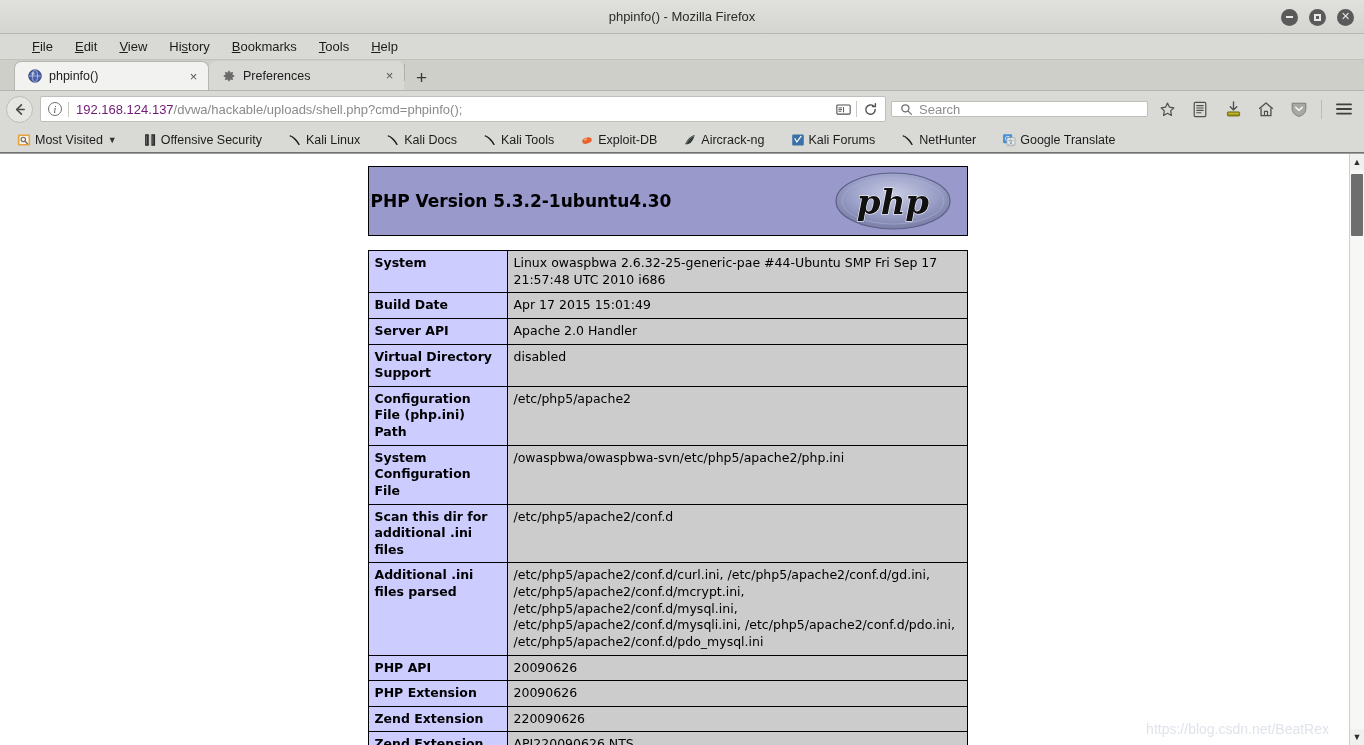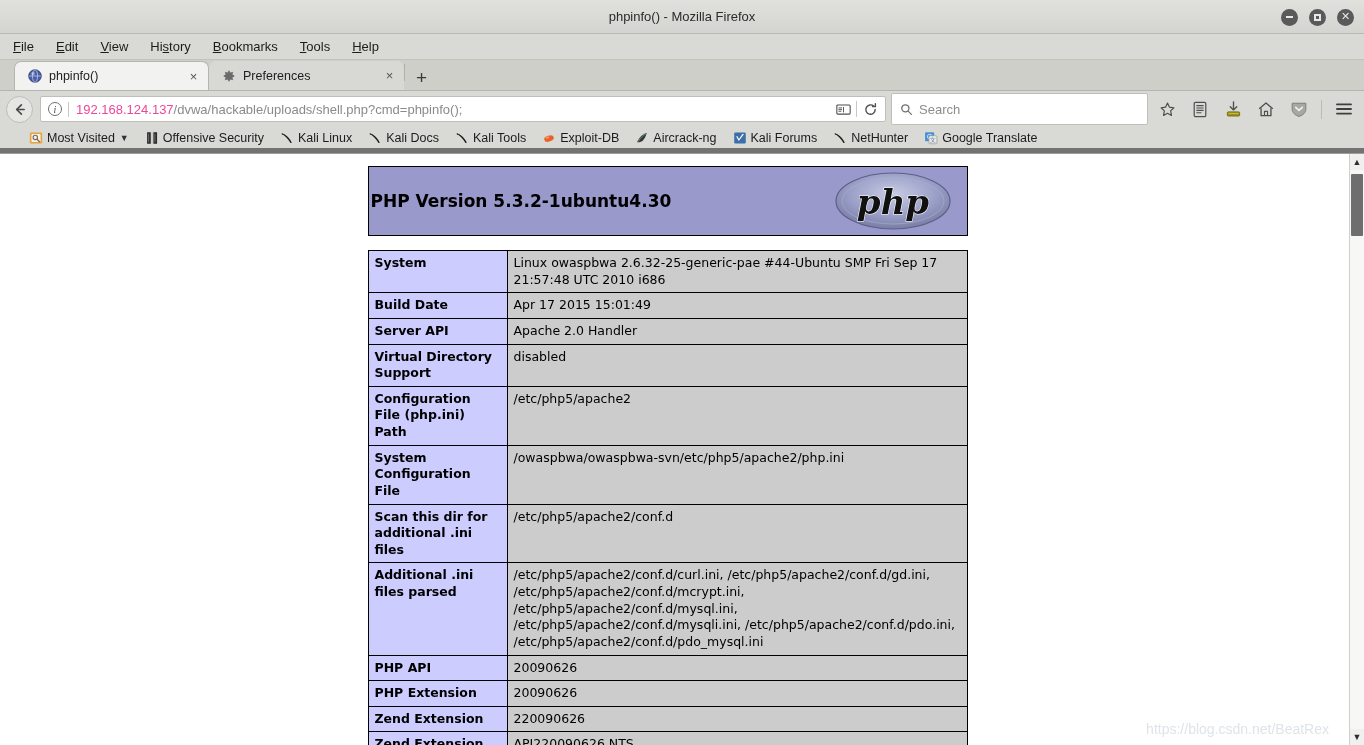--- a/index.html
+++ b/index.html
@@ -40,21 +40,21 @@
   }
   .win-btn .glyph { display: block; }
   .wb-min .glyph { width: 7px; height: 2px; background: #e8e8e8; }
   .wb-max .glyph { width: 7px; height: 7px; border: 2px solid #e8e8e8; }
   .wb-close .glyph { font-size: 11px; margin-top: -1px; }
 
   
   .menubar {
     height: 26px; background: #d9d9d5;
     border-bottom: 1px solid #c2c2bd;
-    display: flex; align-items: center; padding-left: 2px; flex: none;
+    display: flex; align-items: center; padding-left: 21px; flex: none;
   }
   .menu-item {
     font-size: 13px; color: #1c1c1c;
     padding: 3px 11px; cursor: default;
   }
   .menu-item u { text-decoration: underline; }
 
   
   .tabbar {
     height: 31px; background: #cfcfca;
@@ -113,45 +113,45 @@
     border: 1px solid #6f6f6f; color: #4a4a4a;
     font-size: 10px; font-style: italic; font-family: "Liberation Serif", serif;
     display: flex; align-items: center; justify-content: center;
     flex: none; margin-right: 6px;
   }
   .url-divider { width: 1px; height: 15px; background: #c9c9c4; margin-right: 7px; }
   .url-text {
     flex: 1; font-size: 13px; color: #8a8a8a; white-space: nowrap;
     overflow: hidden; min-width: 0;
   }
-  .url-host { color: #ec4899; }
+  .url-host { color: #701a75; }
   .url-right { display: flex; align-items: center; flex: none; }
   .url-icon-btn {
     width: 26px; height: 24px; display: flex;
     align-items: center; justify-content: center; color: #4f4f4f;
   }
   .url-vsep { width: 1px; height: 16px; background: #c9c9c4; }
   .searchbar {
-    width: 257px; height: 32px; background: #ffffff;
+    width: 257px; height: 16px; background: #ffffff;
     border: 1px solid #bfbfba; border-radius: 2px;
     display: flex; align-items: center; padding-left: 8px; flex: none;
   }
   .search-ph { font-size: 13px; color: #8d8d8d; margin-left: 6px; }
   .toolbtn {
     width: 28px; height: 28px; display: flex;
     align-items: center; justify-content: center; color: #454545; flex: none;
   }
   .tb-sep { width: 1px; height: 19px; background: #bcbcb7; margin: 0 3px; flex: none; }
 
   
   .bookmarksbar {
     height: 26px; background: #d9d9d5;
-    border-bottom: 5px solid #737373;
-    display: flex; align-items: center; padding-left: 24px; flex: none;
-    gap: 6px;
+    border-bottom: 1px solid #737373;
+    display: flex; align-items: center; padding-left: 12px; flex: none;
+    gap: 16px;
   }
   .bm {
     display: flex; align-items: center; gap: 4px;
     font-size: 12.5px; color: #1c1c1c; padding: 2px 5px; white-space: nowrap;
   }
   .bm-ico { width: 14px; height: 14px; flex: none; display: block; }
   .bm-caret { font-size: 9px; color: #333; margin-left: 1px; }
 
   
   .content-wrap {

